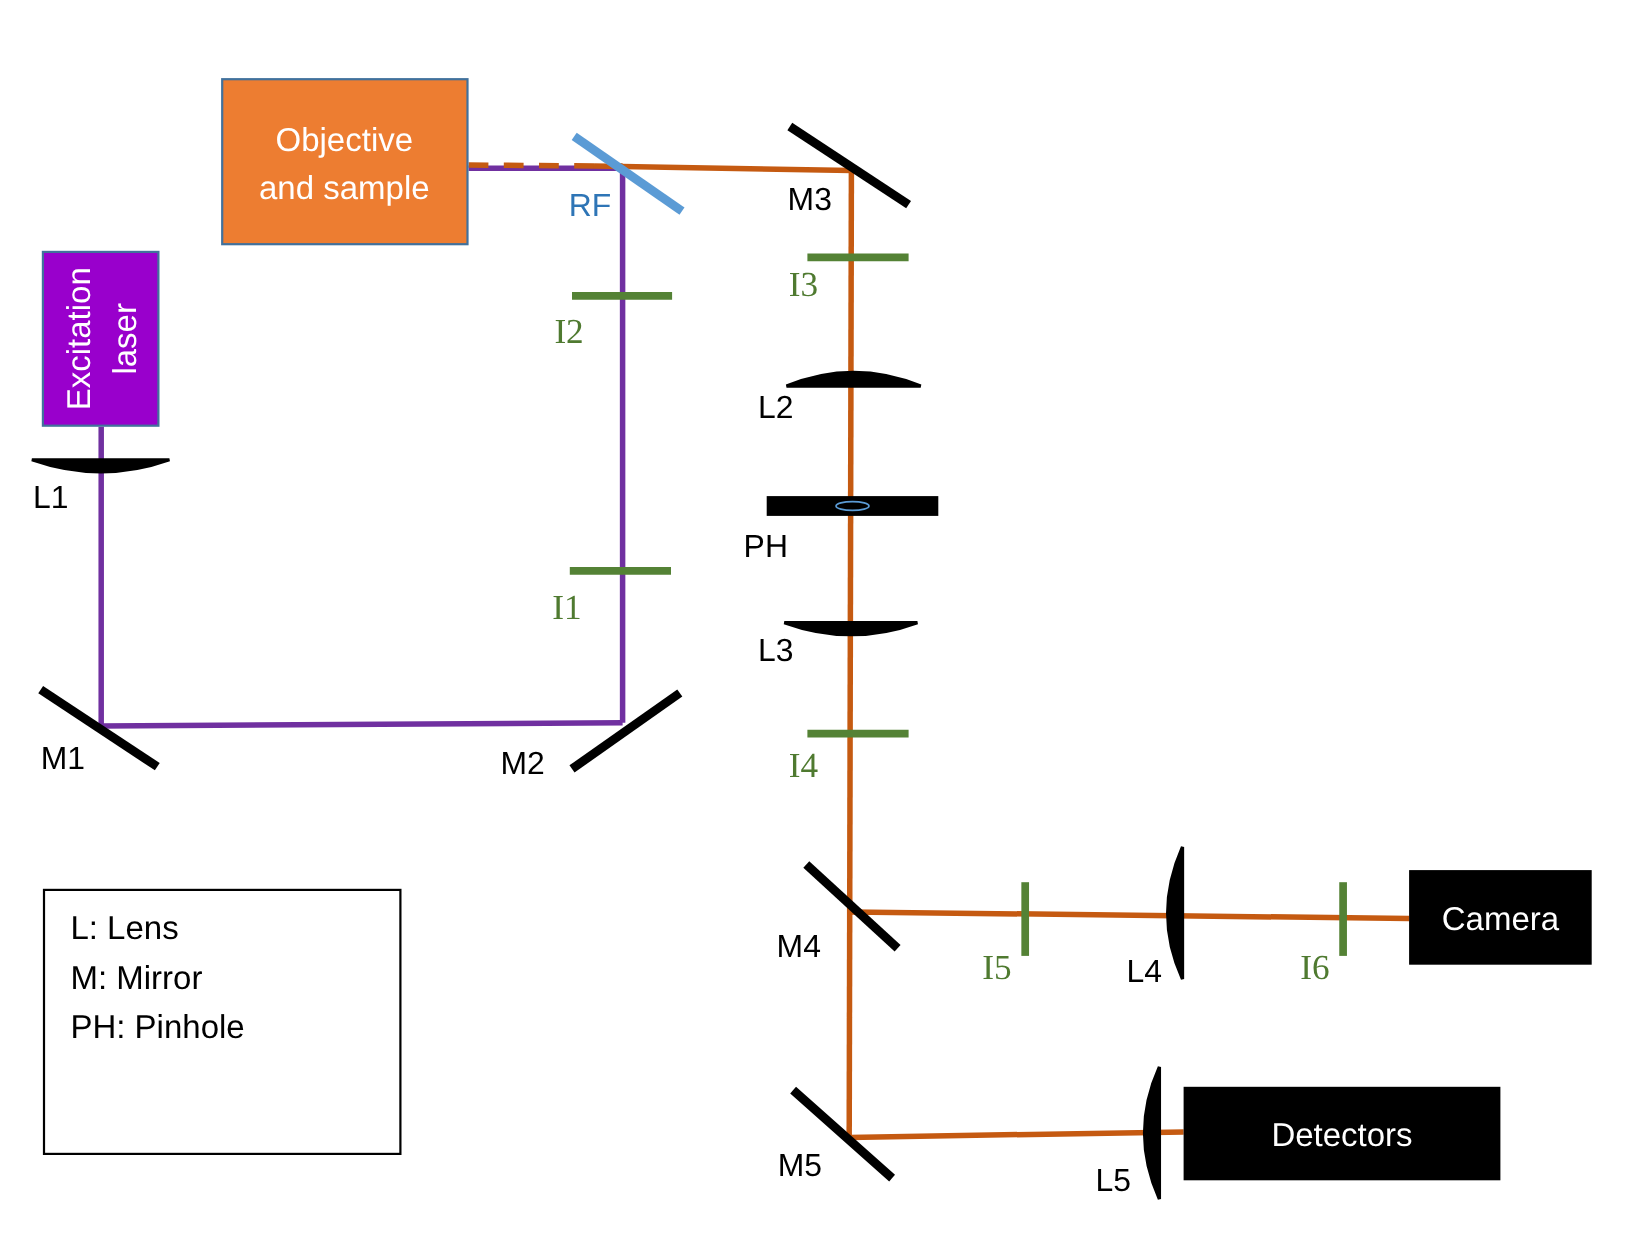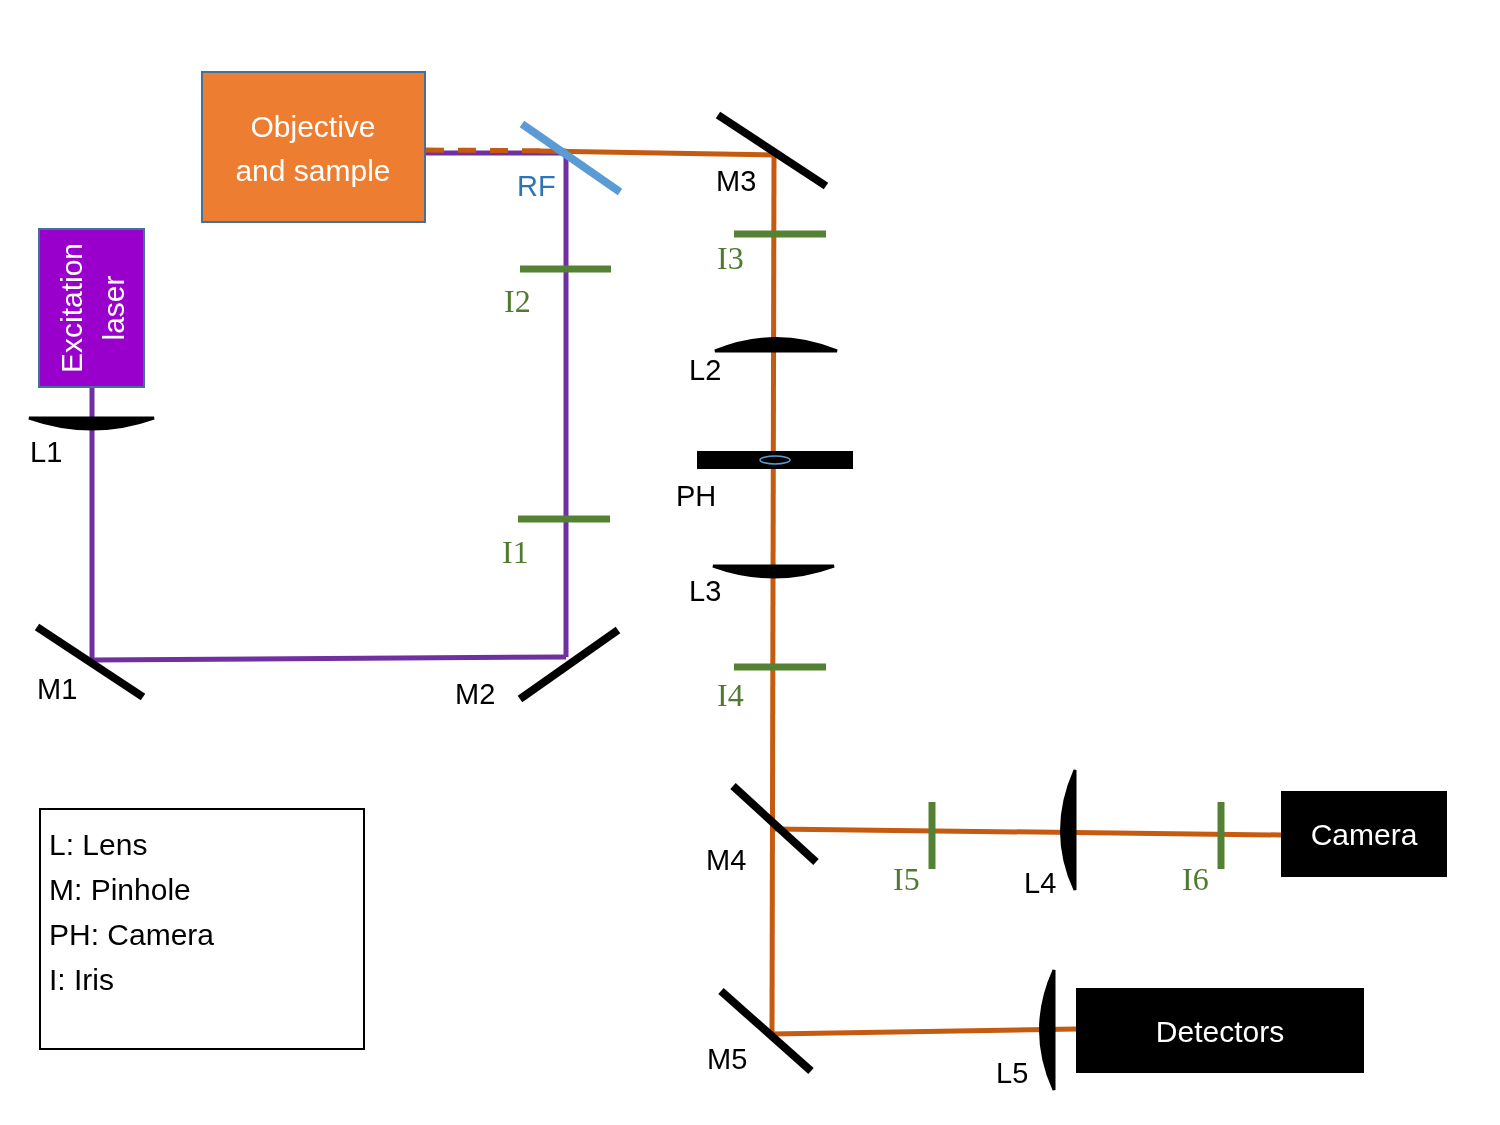--- a/index.html
+++ b/index.html
@@ -1,21 +1,21 @@
 <!DOCTYPE html>
 <html><head>
 <meta charset="utf-8">
 <style>
   html, body { margin: 0; padding: 0; background: #ffffff; }
   body { width: 1500px; height: 1125px; position: relative; overflow: hidden; font-family: "Liberation Sans", sans-serif; }
   svg#diagram { position: absolute; left: 0; top: 0; }
   .lbl { font-family: "Liberation Sans", sans-serif; font-size: 29px; fill: #000000; }
   .iris-lbl { font-family: "Liberation Serif", serif; font-size: 32px; fill: #4f7a30; }
   .box-lbl { font-family: "Liberation Sans", sans-serif; font-size: 30px; fill: #ffffff; }
-  .legend { position: absolute; left: 39px; top: 808px; width: 326px; height: 242px; border: 2px solid #000; box-sizing: border-box; padding: 12px 8px; }
+  .legend { position: absolute; left: 39px; top: 808px; width: 326px; height: 242px; border: 2px solid #000; box-sizing: border-box; padding: 12px 23px; }
   .legend-item { font-family: "Liberation Sans", sans-serif; font-size: 30px; line-height: 45px; color: #000; white-space: nowrap; }
 </style>
 </head>
 <body>
 
 <svg id="diagram" width="1500" height="1125" viewBox="0 0 1500 1125">
 
   <g stroke="#7030a0" stroke-width="5" fill="none">
     <line x1="92" y1="388" x2="92" y2="660"></line>
     <line x1="92" y1="660" x2="566" y2="657"></line>
@@ -99,16 +99,15 @@
   </g>
 
   <g>
     <rect x="1076" y="988" width="288" height="85" fill="#000"></rect>
     <text class="box-lbl" x="1220" y="1042" text-anchor="middle">Detectors</text>
   </g>
 </svg>
 
 <div class="legend">
   <div class="legend-item">L: Lens</div>
-  <div class="legend-item">M: Pinhole</div>
-  <div class="legend-item">PH: Camera</div>
-  <div class="legend-item">I: Iris</div>
+  <div class="legend-item">M: Mirror</div>
+  <div class="legend-item">PH: Pinhole</div>
 </div>
 
 </body></html>

